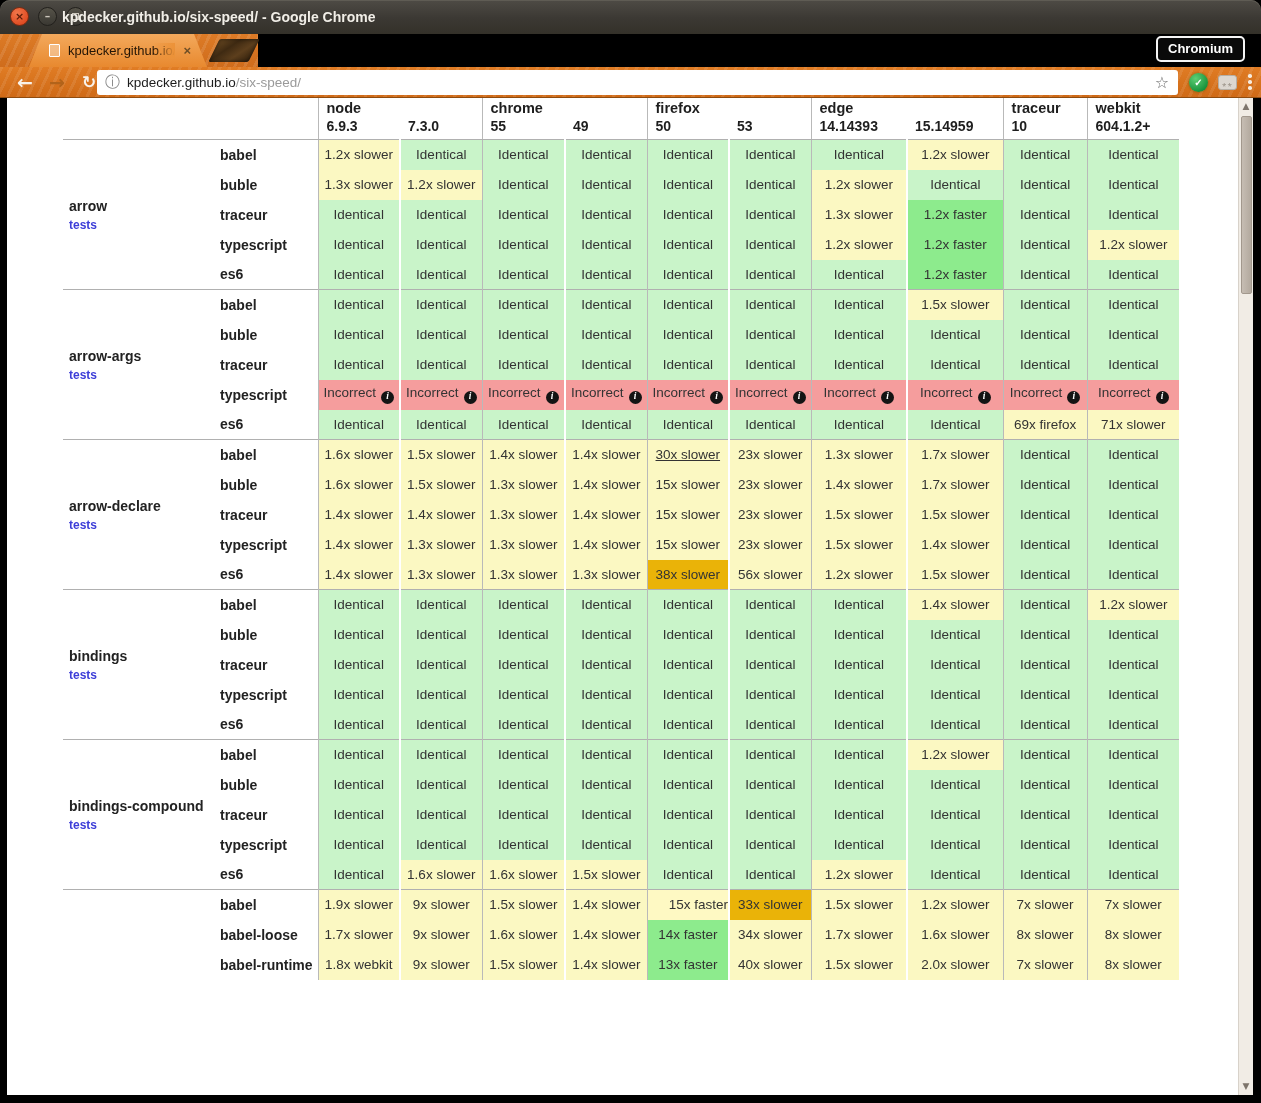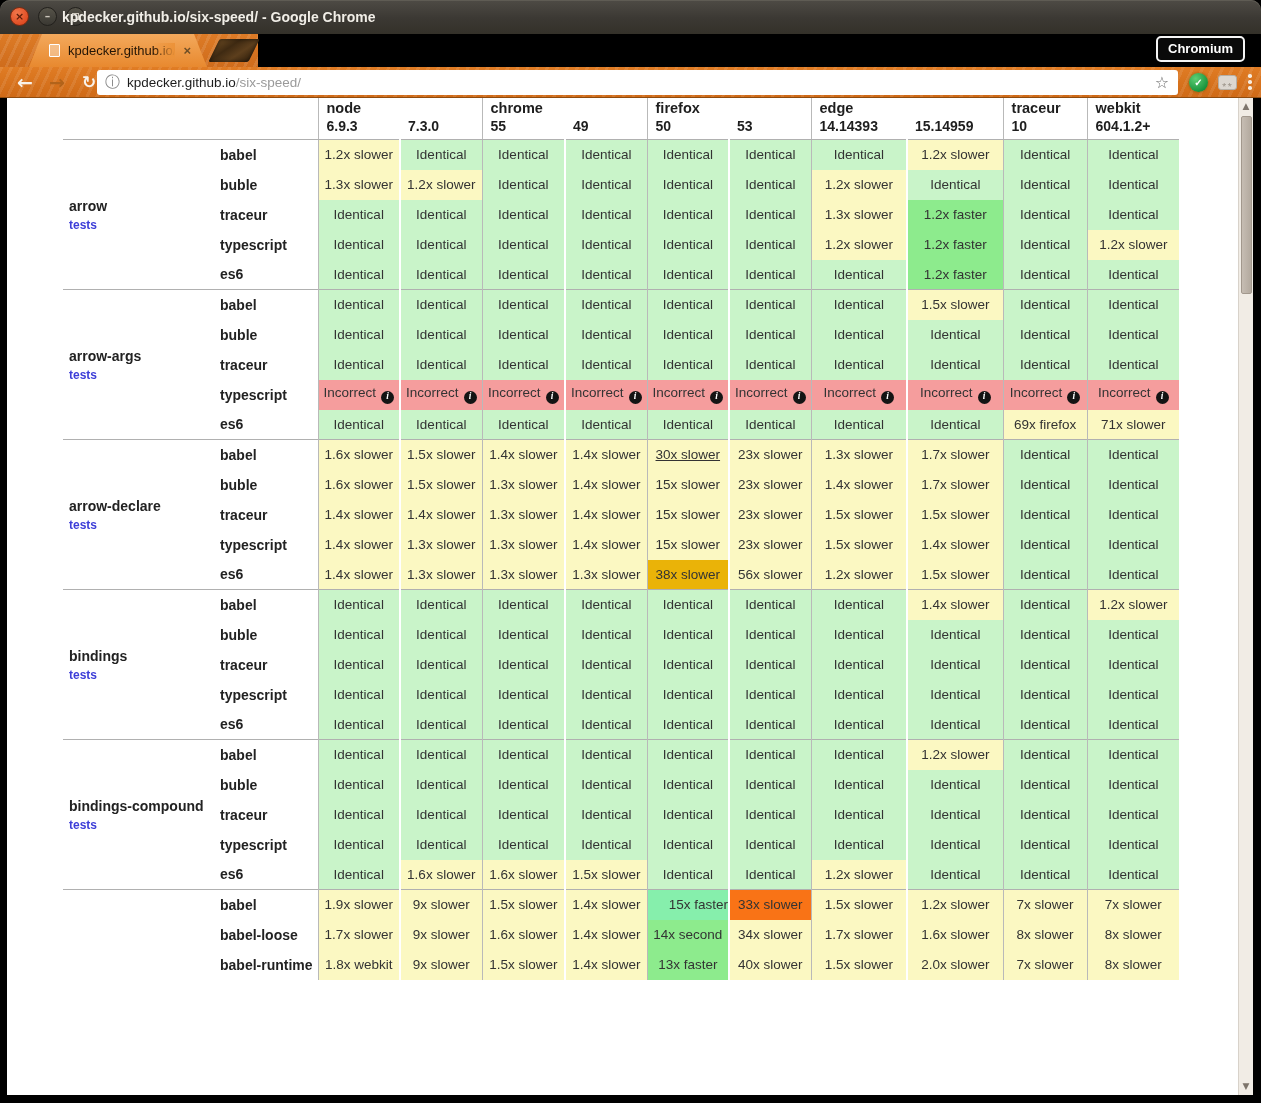--- a/index.html
+++ b/index.html
@@ -539,34 +539,34 @@
           <td class="val grp-start" style="background: rgb(201, 244, 201);">Identical</td>
           <td class="val grp-start" style="background: rgb(201, 244, 201);">Identical</td>
         </tr>
         <tr class="group-first">
           <td class="label-cell" rowspan="3"></td>
           <td class="impl-cell">babel</td>
           <td class="val grp-start" style="background: rgb(251, 248, 194); text-align: center;">1.9x slower</td>
           <td class="val" style="background: rgb(251, 248, 194);">9x slower</td>
           <td class="val grp-start" style="background: rgb(251, 248, 194);">1.5x slower</td>
           <td class="val" style="background: rgb(251, 248, 194);">1.4x slower</td>
-          <td class="val grp-start" style="background: #86efac; padding-left: 21px;">15x faster</td>
-          <td class="val" style="background: #f97316;">33x slower</td>
+          <td class="val grp-start" style="background: #fef9c3; padding-left: 21px;">15x faster</td>
+          <td class="val" style="background: #eab308;">33x slower</td>
           <td class="val grp-start" style="background: rgb(251, 248, 194);">1.5x slower</td>
           <td class="val" style="background: rgb(251, 248, 194);">1.2x slower</td>
           <td class="val grp-start" style="background: rgb(251, 248, 194);">7x slower</td>
           <td class="val grp-start" style="background: rgb(251, 248, 194);">7x slower</td>
         </tr>
         <tr>
           <td class="impl-cell">babel-loose</td>
           <td class="val grp-start" style="background: rgb(251, 248, 194);">1.7x slower</td>
           <td class="val" style="background: rgb(251, 248, 194);">9x slower</td>
           <td class="val grp-start" style="background: rgb(251, 248, 194);">1.6x slower</td>
           <td class="val" style="background: rgb(251, 248, 194);">1.4x slower</td>
-          <td class="val grp-start" style="background: rgb(141, 235, 141);">14x second</td>
+          <td class="val grp-start" style="background: rgb(141, 235, 141);">14x faster</td>
           <td class="val" style="background: rgb(251, 248, 194);">34x slower</td>
           <td class="val grp-start" style="background: rgb(251, 248, 194);">1.7x slower</td>
           <td class="val" style="background: rgb(251, 248, 194);">1.6x slower</td>
           <td class="val grp-start" style="background: rgb(251, 248, 194);">8x slower</td>
           <td class="val grp-start" style="background: rgb(251, 248, 194);">8x slower</td>
         </tr>
         <tr>
           <td class="impl-cell">babel-runtime</td>
           <td class="val grp-start" style="background: rgb(251, 248, 194);">1.8x webkit</td>
           <td class="val" style="background: rgb(251, 248, 194);">9x slower</td>

